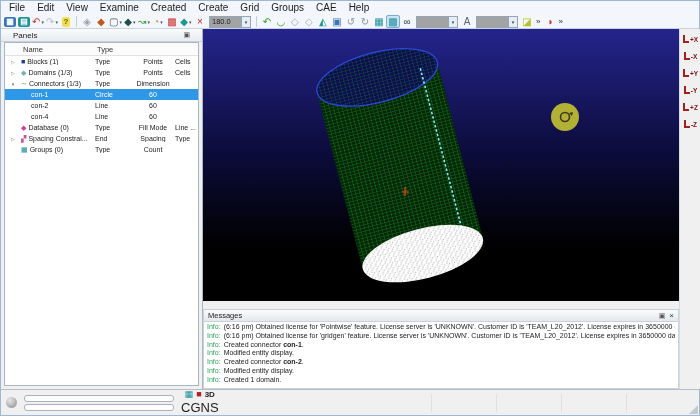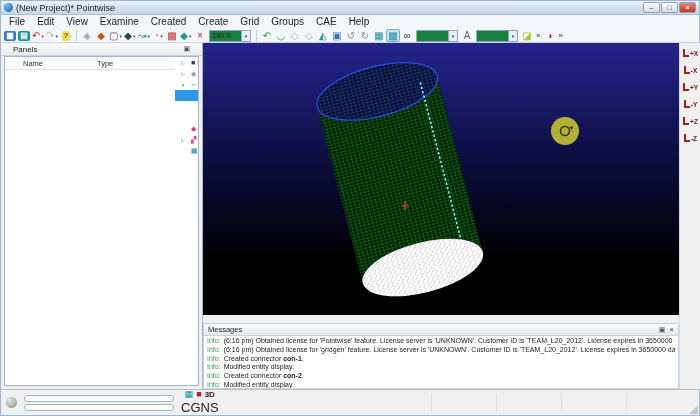--- a/index.html
+++ b/index.html
@@ -23,38 +23,38 @@
 
   
   .toolbar { height:14px; flex:none; display:flex; align-items:center; background:#f3f6fb;
     border-bottom:1px solid #c6d3e4; padding:0 2px; }
   .tb-btn { height:13px; min-width:14px; display:flex; align-items:center; justify-content:center; border:1px solid transparent; }
   .tb-btn.pressed { background:#cde3f2; border:1px solid #7aaacc; border-radius:2px; }
   .tb-glyph { font-size:10px; line-height:12px; }
   .tb-glyph.badged { font-size:8px; font-weight:bold; border-radius:2px; padding:0 2px; line-height:10px; }
   .tb-dd { font-size:5px; color:#555; margin-left:1px; }
   .tb-sep { width:1px; height:11px; background:#c0ccda; margin:0 3px; flex:none; }
-  .tb-combo { width:42px; height:12px; border:1px solid #93a5b8; background:#15803d; display:flex; align-items:center; margin:0 2px; }
+  .tb-combo { width:42px; height:12px; border:1px solid #93a5b8; background:#a3a3a3; display:flex; align-items:center; margin:0 2px; }
   .tb-combo-val { flex:1; font-size:7.5px; padding-left:2px; }
   .tb-combo-arrow { width:9px; align-self:stretch; background:#e6edf5; border-left:1px solid #93a5b8; font-size:5px; text-align:center; line-height:10px; color:#444; }
   .tb-overflow { font-size:8px; color:#333; padding:0 2px; }
 
   
   .main { flex:1; display:flex; min-height:0; }
 
   
   .left-panel { width:202px; flex:none; display:flex; flex-direction:column; background:#f0f0f0; border-right:1px solid #a9b6c4; }
   .panel-header { height:13px; flex:none; display:flex; align-items:center; padding:0 12px;
     background:linear-gradient(#fafbfc,#e8ebef); border-bottom:1px solid #c9d2da; font-size:8px; }
   .panel-pin { margin-left:auto; font-size:7px; color:#555; }
   .tabs { height:15px; flex:none; display:flex; gap:2px; padding:2px 4px 0; }
   .tab { width:58px; text-align:center; font-size:7.5px; line-height:12px; background:#e4e7ea;
     border:1px solid #9aa5b0; border-bottom:none; border-radius:2px 2px 0 0; color:#333; }
   .tab.active { background:#fff; }
-  .tree-wrap { flex:1; margin:0 3px 3px; border:1px solid #a9b6c4; background:#fff; overflow:hidden; display:flex; flex-direction:row; }
+  .tree-wrap { flex:1; margin:0 3px 3px; border:1px solid #a9b6c4; background:#fff; overflow:hidden; display:flex; flex-direction:column; }
   .tree-header, .tree-row { display:grid; grid-template-columns:16px 74px 38px 40px 1fr; align-items:center; }
   .tree-header { height:13px; flex:none; font-size:7.5px; color:#333; border-bottom:1px solid #dfe3e7; background:#fcfcfd; }
   .tree-header .hc { padding-left:2px; }
   .tree-row { height:11px; font-size:7px; color:#222; white-space:nowrap; }
   .tree-row .cell { overflow:hidden; }
   .tree-row .expander { font-size:5px; color:#777; text-align:center; }
   .tree-row .row-icon { font-size:7px; margin-right:2px; }
   .tree-row .name-cell { display:flex; align-items:center; }
   .tree-row.child .name-cell { padding-left:10px; }
   .tree-row .c3 { text-align:center; }
@@ -98,29 +98,20 @@
   .mode-3d { font-size:8px; font-weight:bold; color:#222; }
   .solver-label { font-size:13px; margin-top:1px; }
   .status-sep { position:absolute; top:4px; width:1px; height:18px; background:#e0e0e0; }
   .grip { position:absolute; right:1px; bottom:1px; width:0; height:0; border-left:9px solid transparent; border-bottom:9px solid #c4c9ce; }
 </style>
 </head>
 <body>
 
 <div id="app">
 
-  <div class="titlebar">
-    <span class="app-icon"></span>
-    <span class="title-text">(New Project)* Pointwise</span>
-    <span class="win-controls">
-        <span class="win-btn">–</span>
-        <span class="win-btn">□</span>
-        <span class="win-btn close">×</span>
-      </span>
-  </div>
 
   <div class="menubar">
       <div class="menu-item">File</div>
       <div class="menu-item">Edit</div>
       <div class="menu-item">View</div>
       <div class="menu-item">Examine</div>
       <div class="menu-item">Created</div>
       <div class="menu-item">Create</div>
       <div class="menu-item">Grid</div>
       <div class="menu-item">Groups</div>

